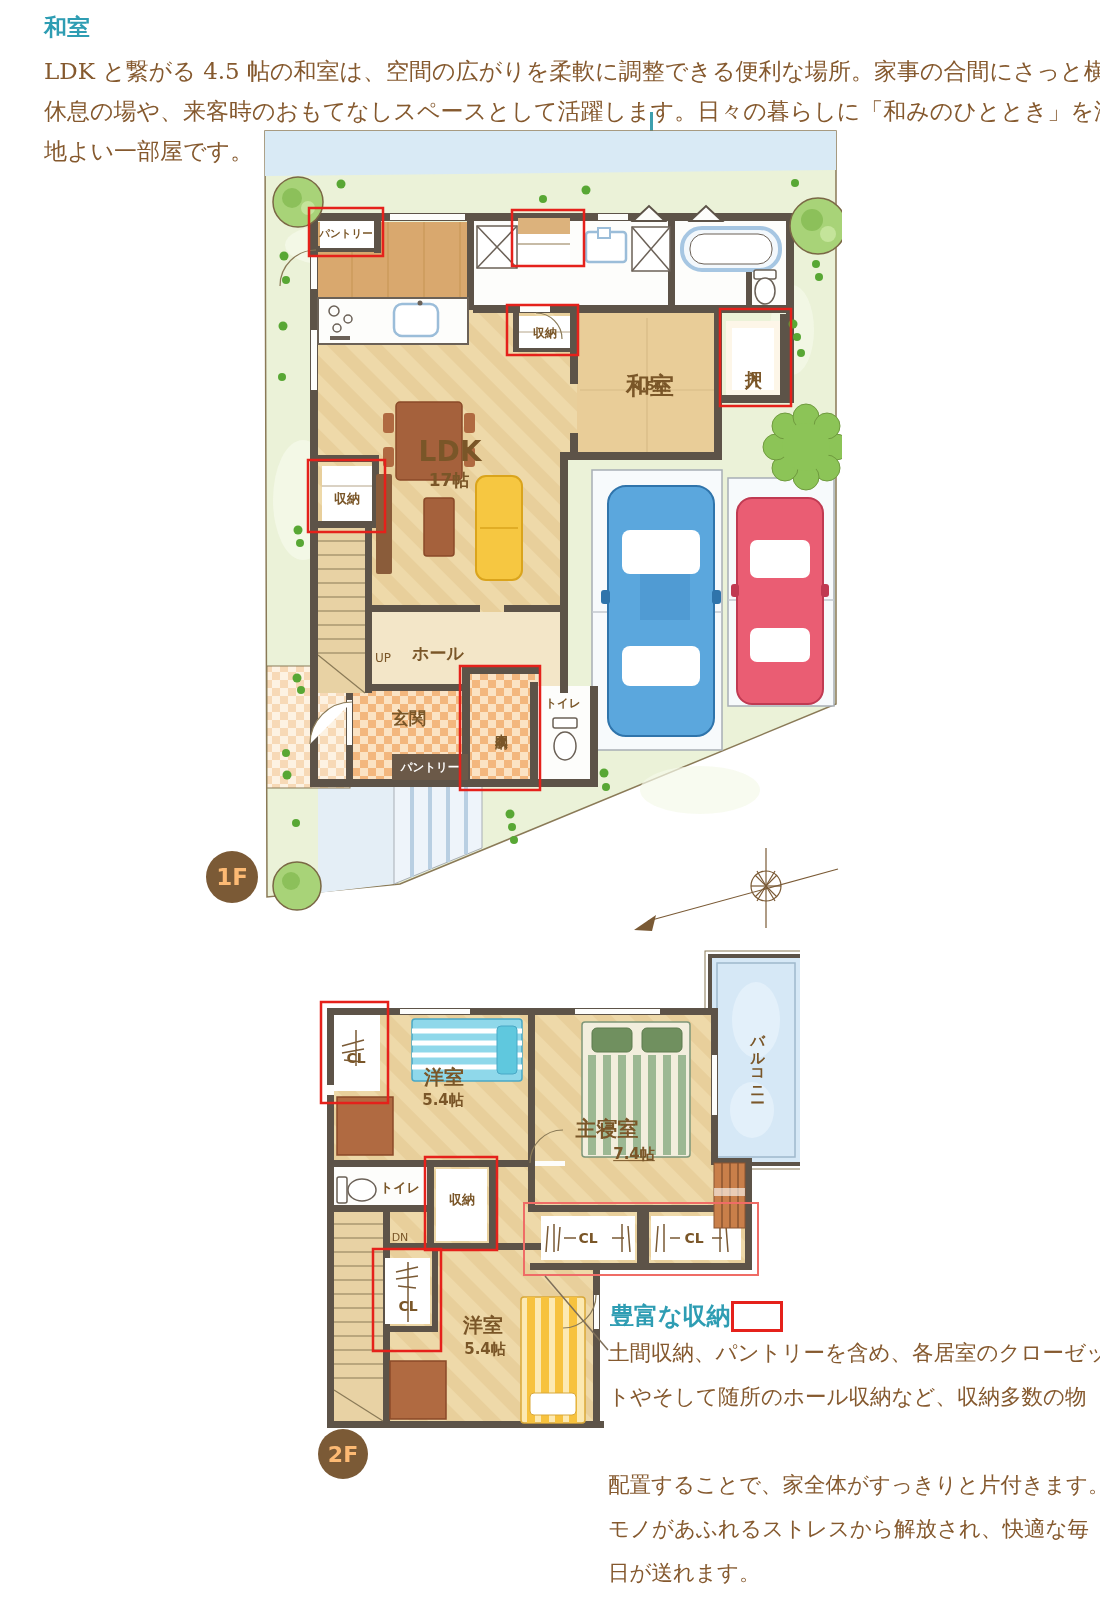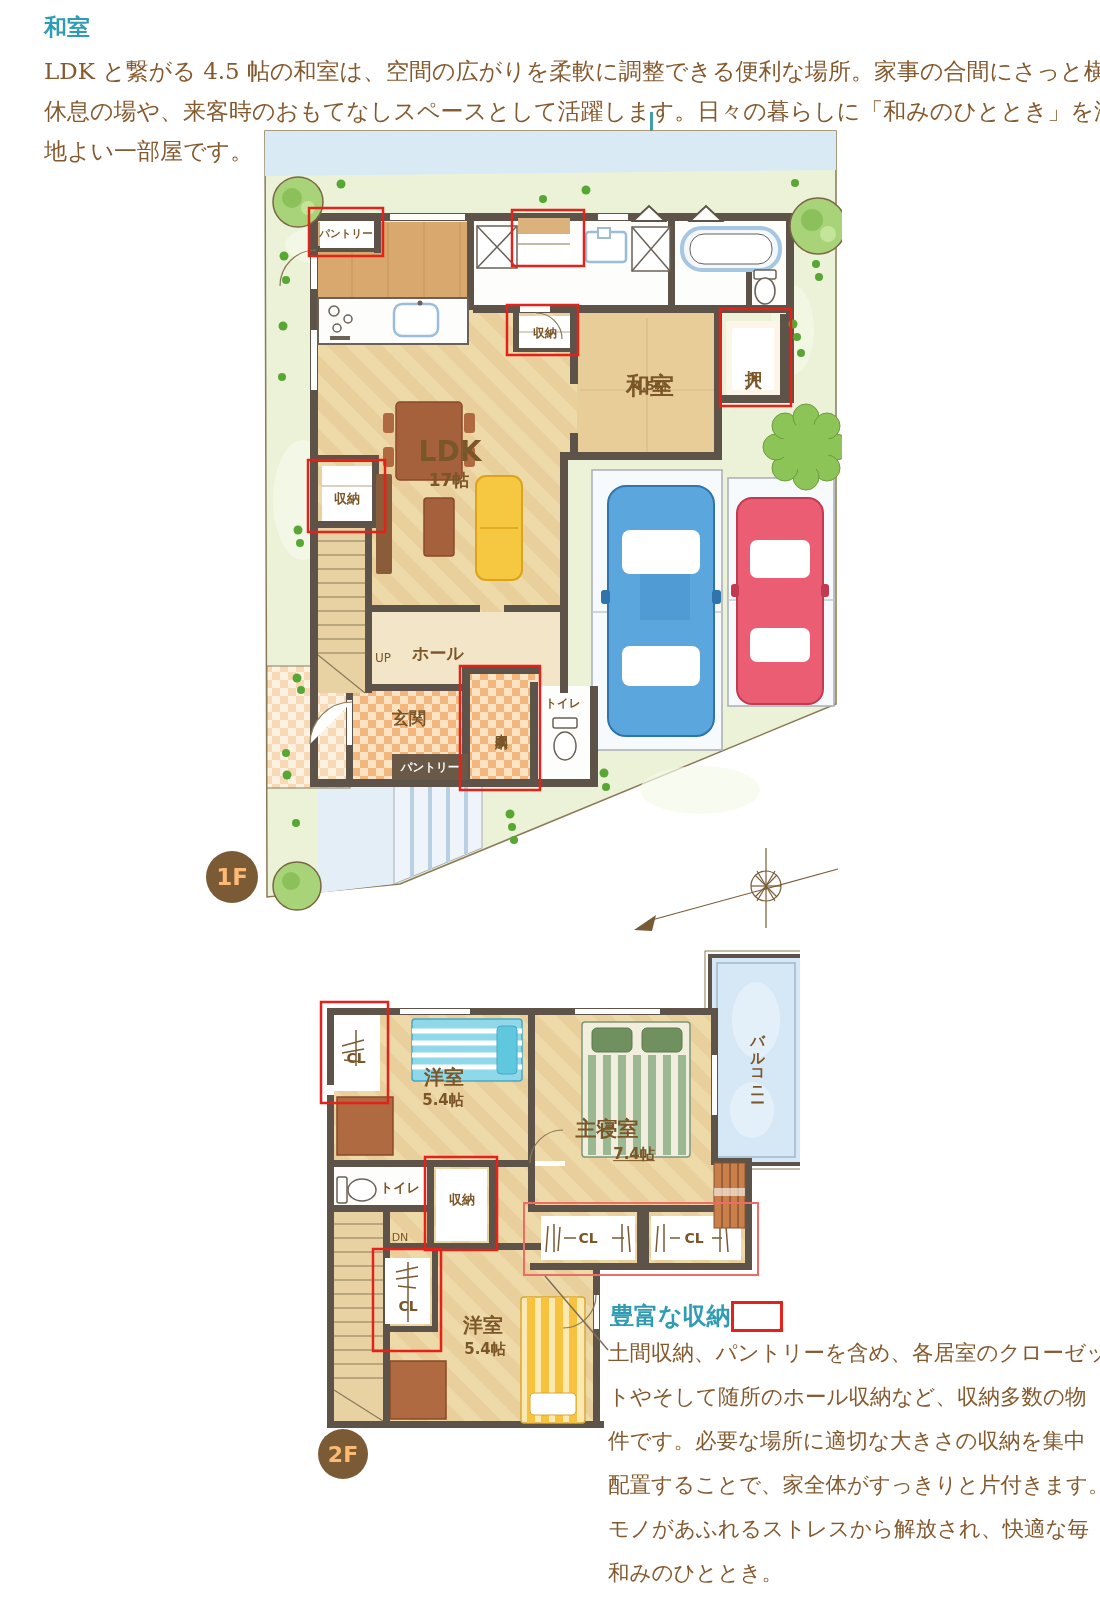--- a/index.html
+++ b/index.html
@@ -504,18 +504,17 @@
   <div class="pl" style="left:483px;top:1325px;font-size:20px;">洋室</div>
   <div class="pl" style="left:485px;top:1350px;font-size:15px;">5.4帖</div>
   <div class="pl" style="left:588px;top:1238px;font-size:14px;">CL</div>
   <div class="pl" style="left:694px;top:1238px;font-size:14px;">CL</div>
   <div class="badge" style="left:318px;top:1429px;width:50px;height:50px;font-size:22px;">2F</div>
 
   <div class="sec-heading" style="left:610px;top:1300px;font-size:24px;">豊富な収納</div>
   <div class="legendbox" style="left:731px;top:1301px;width:46px;height:25px;"></div>
   <div class="body-line" style="left:608px;top:1338px;font-size:21.5px;">土間収納、パントリーを含め、各居室のクローゼッ</div>
   <div class="body-line" style="left:608px;top:1382px;font-size:21.5px;">トやそして随所のホール収納など、収納多数の物</div>
-  <div class="body-line" style="left:608px;top:1426px;font-size:21.5px;">件です。必要な場所に適切な大きさの収納を集中</div>
   <div class="body-line" style="left:608px;top:1470px;font-size:21.5px;">配置することで、家全体がすっきりと片付きます。</div>
   <div class="body-line" style="left:608px;top:1514px;font-size:21.5px;">モノがあふれるストレスから解放され、快適な毎</div>
-  <div class="body-line" style="left:608px;top:1558px;font-size:21.5px;">和みのひととき。</div>
+  <div class="body-line" style="left:608px;top:1558px;font-size:21.5px;">日が送れます。</div>
 
 </div>
 
 </body></html>

